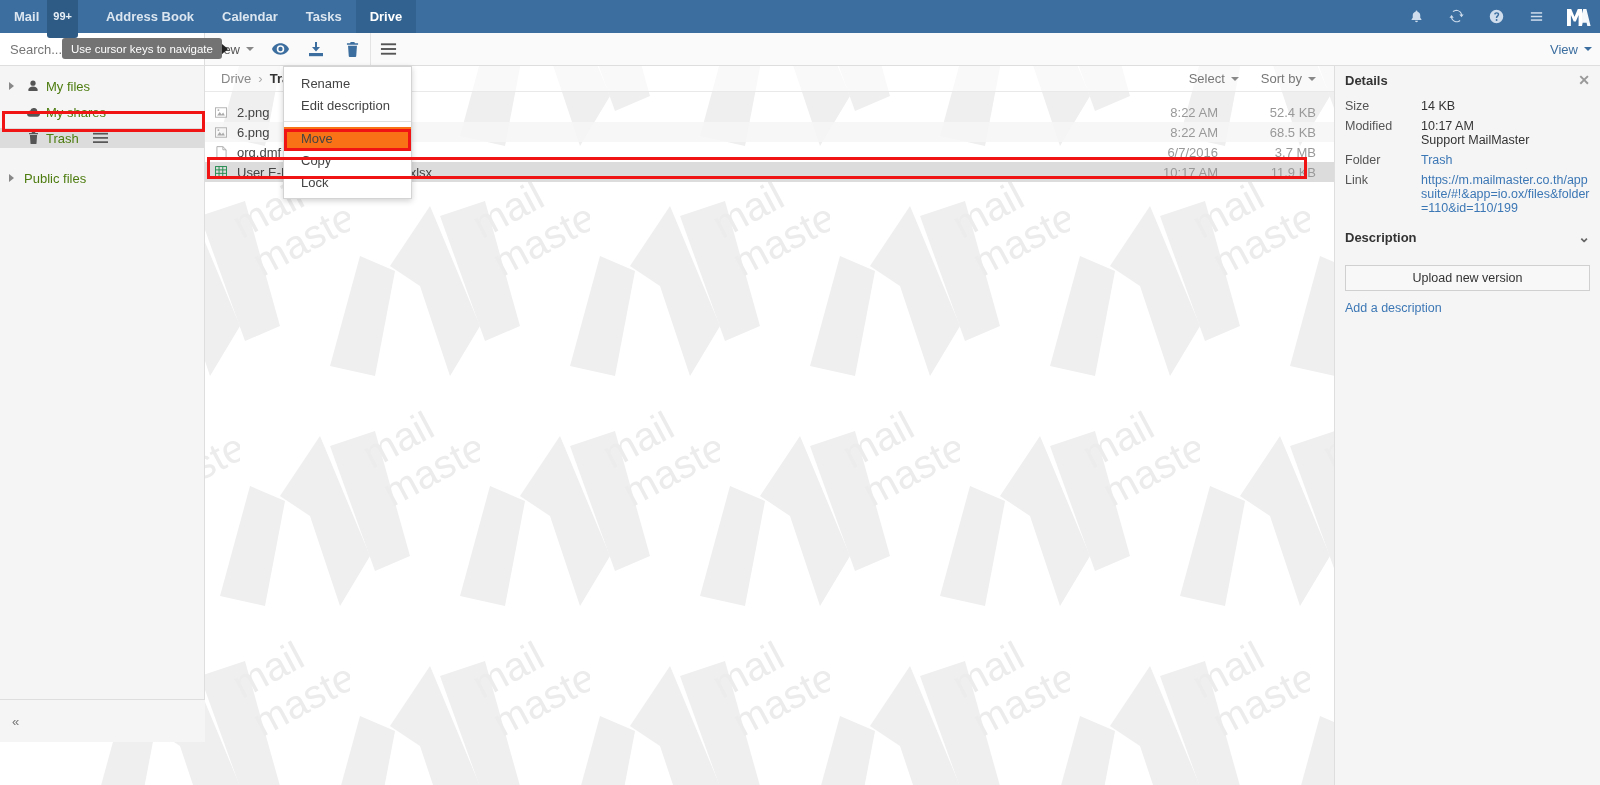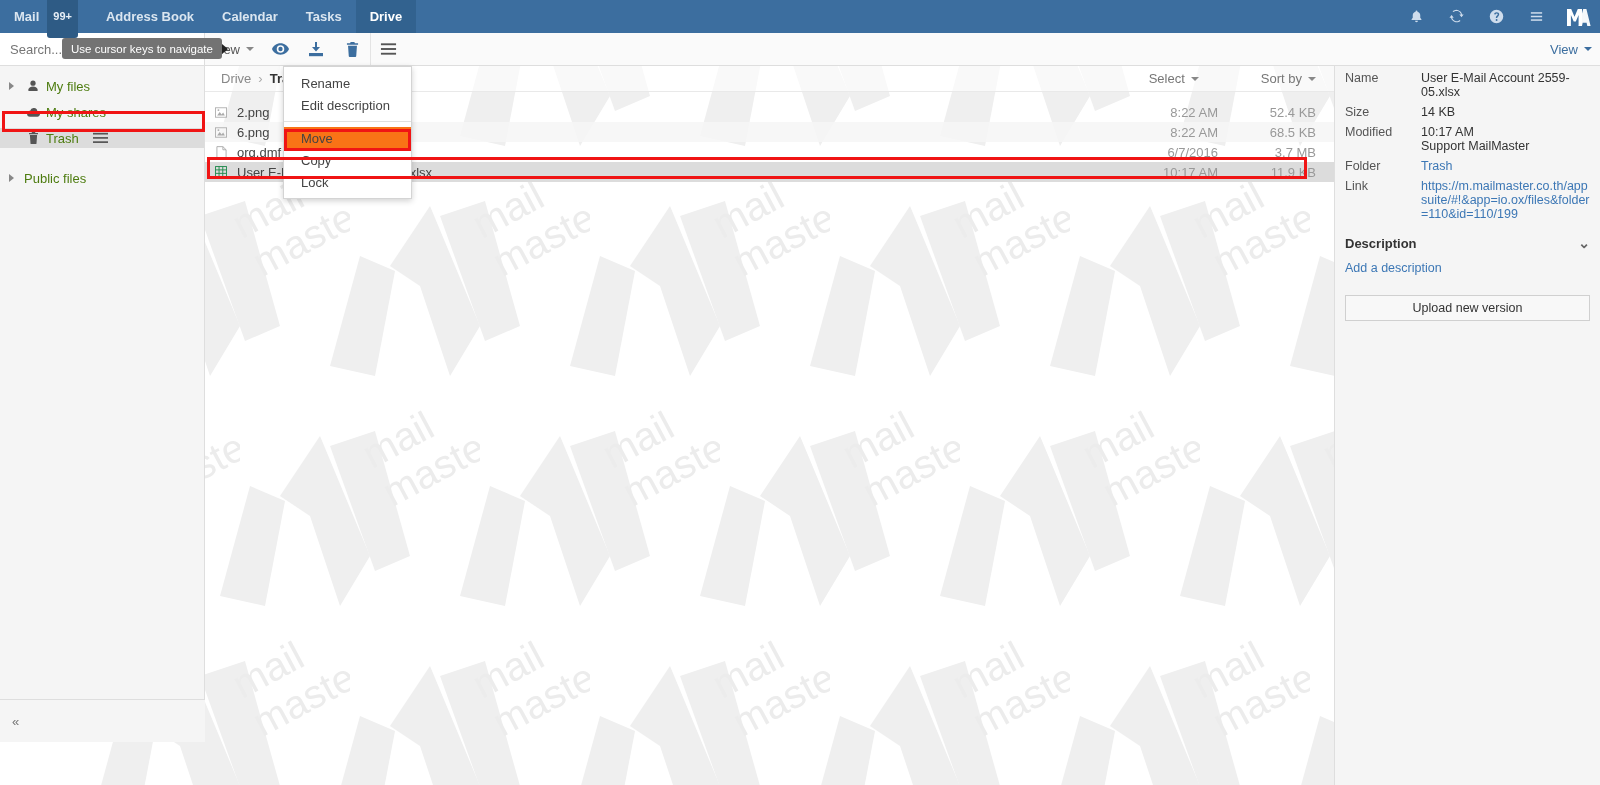--- a/index.html
+++ b/index.html
@@ -139,21 +139,21 @@
     background: transparent; z-index: 5;
   }
   #breadcrumb-row {
     position: relative; height: 26px; display: flex; align-items: center;
     padding: 0 0 0 16px; font-size: 13px; border-bottom: 1px solid #e9e9e9;
     background: rgba(255,255,255,0.6);
   }
   .crumb { color: #888; cursor: pointer; }
   .crumb.current { color: #333; font-weight: bold; }
   .crumb-sep { margin: 0 7px; color: #aaa; }
-  #listctl { margin-left: auto; display: flex; align-items: center; padding-right: 18px; gap: 40px; }
+  #listctl { margin-left: auto; display: flex; align-items: center; padding-right: 18px; }
   .listctl-btn { color: #777; font-size: 13px; margin-left: 22px; cursor: pointer; display:flex; align-items:center;}
 
   .file-row {
     height: 20px; display: flex; align-items: center; font-size: 13px;
     color: #444; cursor: pointer; position: relative;
   }
   .file-row.alt { background: rgba(246,246,246,0.85); }
   .file-row.selected { background: #dcdcdc; }
   .fr-icon { width: 32px; display: flex; align-items: center; justify-content: center; }
   .fr-name { flex: 0 0 auto; }
@@ -759,26 +759,26 @@
   </div>
   <div class="ctx-item">
     <span>Copy</span>
   </div>
   <div class="ctx-item">
     <span>Lock</span>
   </div>
 </div>
 
 <div id="details">
+  <div id="details-head" style="padding-left:10px">
+    <span>Details</span>
+    <span id="details-close">✕</span>
+  </div>
 
   <div id="details-body">
-    <div class="det-row">
-      <div class="det-key">Name</div>
-      <div class="det-val">User E-Mail Account 2559-05.xlsx</div>
-    </div>
     <div class="det-row">
       <div class="det-key">Size</div>
       <div class="det-val">14 KB</div>
     </div>
     <div class="det-row">
       <div class="det-key">Modified</div>
       <div class="det-val" style="white-space:pre-line">10:17 AM
 Support MailMaster</div>
     </div>
     <div class="det-row">
@@ -788,22 +788,22 @@
     <div class="det-row">
       <div class="det-key">Link</div>
       <div class="det-val link">https://m.mailmaster.co.th/appsuite/#!&amp;app=io.ox/files&amp;folder=110&amp;id=110/199</div>
     </div>
   </div>
 
   <div id="desc-head">
     <span>Description</span>
     <span id="desc-chevron">⌄</span>
   </div>
-  <div id="desc-link">Add a description</div>
-
   <div id="upload-btn">
     <span>Upload new version</span>
   </div>
+
+  <div id="desc-link">Add a description</div>
 </div>
 
 <div class="redbox" style="left:2px; top:111px; width:203px; height:21px;"></div>
 <div class="redbox" style="left:207px; top:157px; width:1100px; height:22px;"></div>
 <div class="redbox" style="left:284px; top:129px; width:127px; height:22px;"></div>
 
 </body></html>

